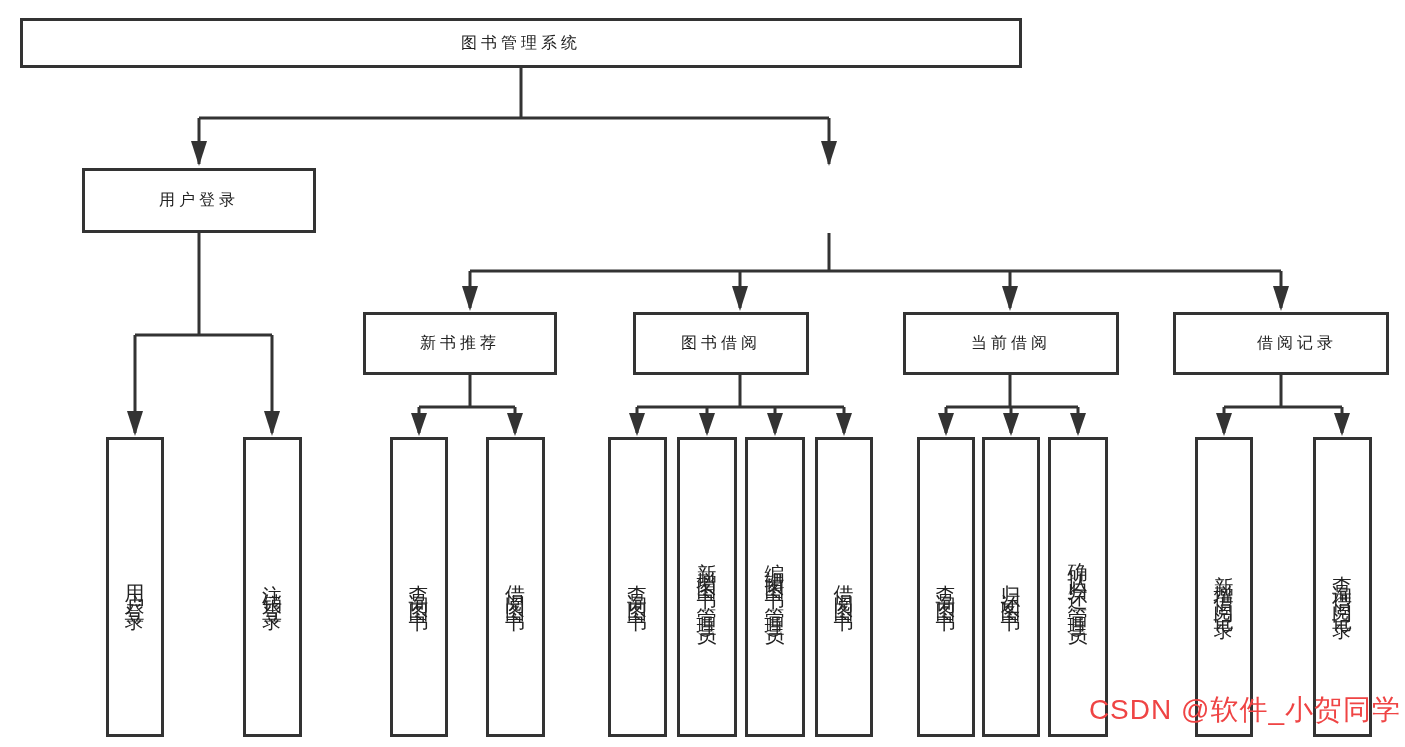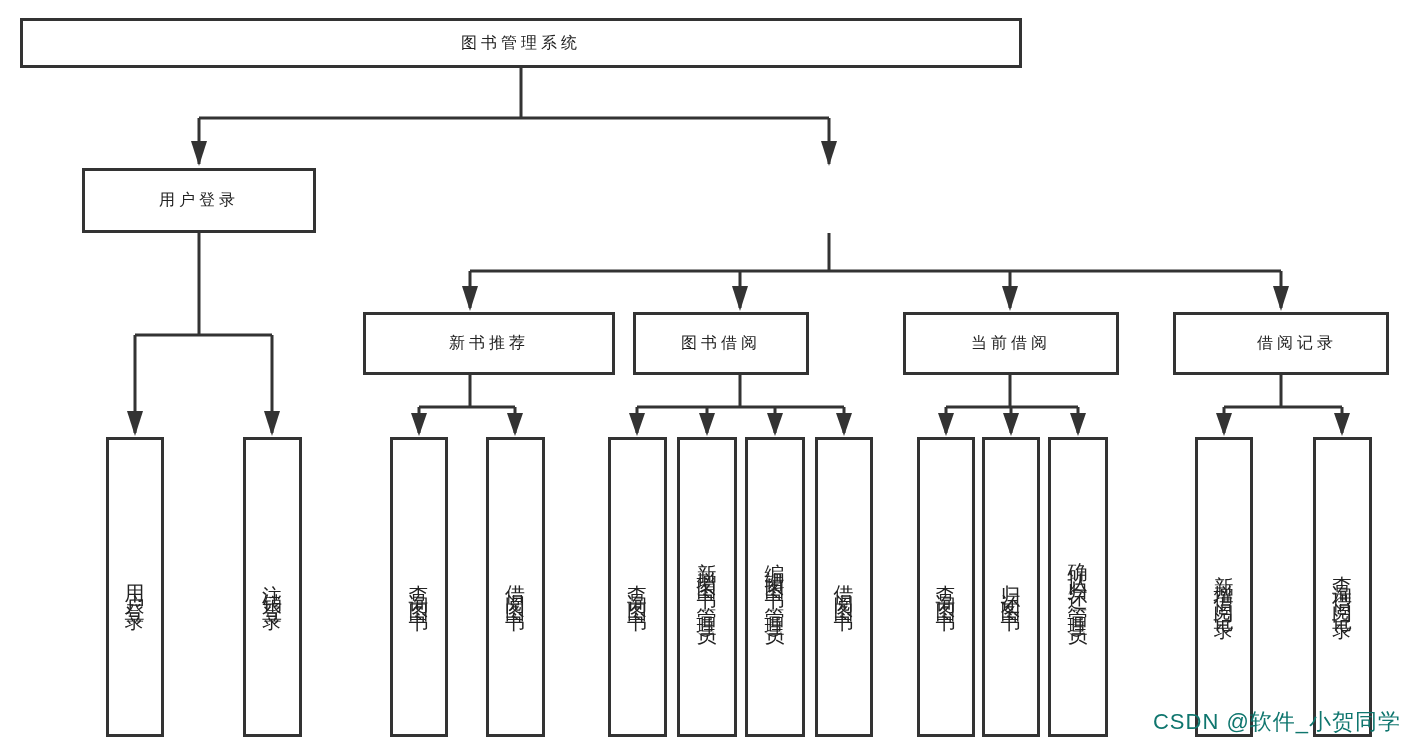--- a/index.html
+++ b/index.html
@@ -43,45 +43,45 @@
     font-size: 20px;
     letter-spacing: 9px;
     line-height: 1;
     color: #222222;
     white-space: nowrap;
   }
   
   .n-root            { left: 20px;   top: 18px;  width: 1002px; height: 50px; }
   .n-user-login      { left: 82px;   top: 168px; width: 234px;  height: 65px; }
   .n-book-management { left: 711px;  top: 168px; width: 236px;  height: 65px; }
-  .n-new-book        { left: 363px;  top: 312px; width: 252px;  height: 63px; }
+  .n-new-book        { left: 363px;  top: 312px; width: 194px;  height: 63px; }
   .n-book-borrow     { left: 633px;  top: 312px; width: 176px;  height: 63px; }
   .n-current-borrow  { left: 903px;  top: 312px; width: 216px;  height: 63px; }
   .n-borrow-record   { left: 1173px; top: 312px; width: 216px;  height: 63px; padding-left: 32px; }
   .leaf { top: 437px; height: 300px; }
   .n-l1  { left: 106px;  width: 58px; }
   .n-l2  { left: 243px;  width: 59px; }
   .n-l3  { left: 390px;  width: 58px; }
   .n-l4  { left: 486px;  width: 59px; }
   .n-l5  { left: 608px;  width: 59px; }
   .n-l6  { left: 677px;  width: 60px; }
   .n-l7  { left: 745px;  width: 60px; }
   .n-l8  { left: 815px;  width: 58px; }
   .n-l9  { left: 917px;  width: 58px; }
   .n-l10 { left: 982px;  width: 58px; }
   .n-l11 { left: 1048px; width: 60px; }
   .n-l12 { left: 1195px; width: 58px; }
   .n-l13 { left: 1313px; width: 59px; }
   .watermark {
     position: absolute;
     right: 4px;
-    bottom: 10px;
-    font-size: 22px;
+    bottom: 18px;
+    font-size: 28px;
     letter-spacing: 1px;
-    color: #0f766e;
+    color: #ef4444;
     white-space: nowrap;
   }
 </style>
 </head>
 <body>
 
 <div class="canvas">
 
   <svg class="connectors" viewBox="0 0 1405 747" xmlns="http://www.w3.org/2000/svg">
     <g stroke="#333333" stroke-width="3" fill="none">

